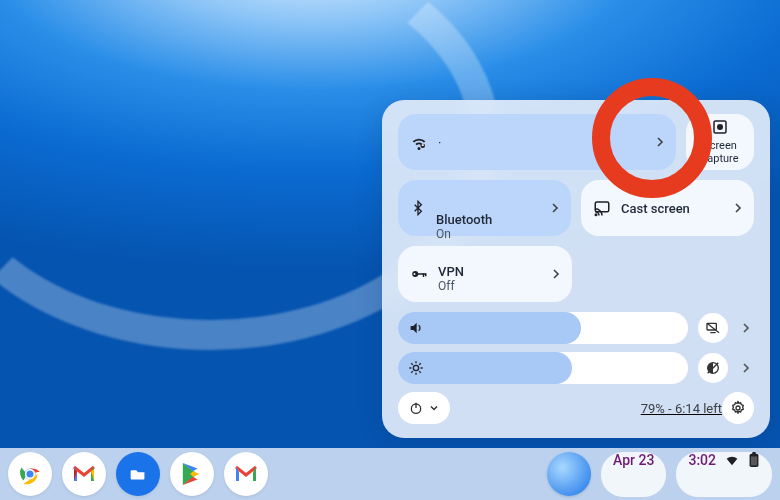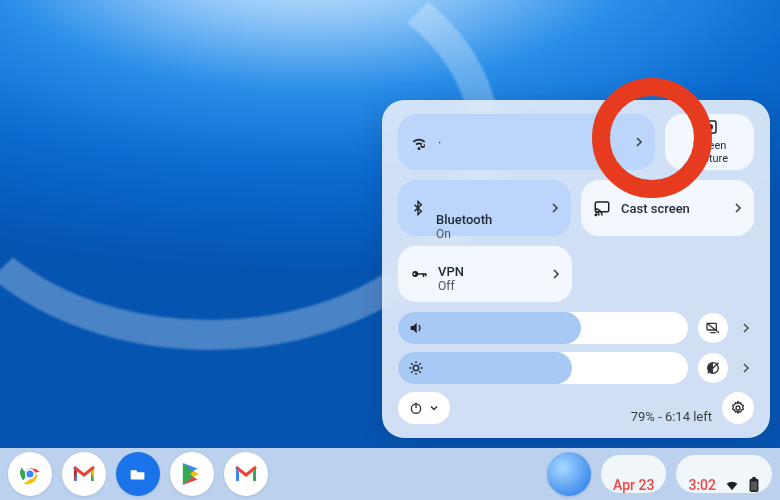--- a/index.html
+++ b/index.html
@@ -28,39 +28,39 @@
     box-shadow: 0 1px 3px rgba(0,0,0,.1);
   }
   .app-icon.files{ background:#1a73e8; }
   .shelf-spacer{ flex:1; }
   .avatar-circle{
     width:44px; height:44px; border-radius:50%;
     background: radial-gradient(circle at 35% 35%, #a8d8ff, #1a73e8);
     box-shadow: 0 1px 3px rgba(0,0,0,.15);
   }
   .status-pill, .date-pill{
-    background: rgba(255,255,255,.8); border-radius: 22px; height: 38px;
-    display:flex; align-items:flex-end; padding: 0 12px; gap:8px;
-    font-size: 14px; color:#ef4444; font-weight:500;
+    background: rgba(255,255,255,.8); border-radius: 22px; height: 45px;
+    display:flex; align-items:flex-start; padding: 0 12px; gap:8px;
+    font-size: 14px; color:#701a75; font-weight:500;
   }
   .panel{
     position:absolute; right:10px; bottom:62px; width:388px;
     background: rgba(226,236,250,.92); backdrop-filter: blur(10px);
     border-radius: 22px; padding: 14px 16px 14px 16px;
     box-shadow: 0 4px 24px rgba(20,40,80,.18);
   }
   .row{ display:flex; gap:10px; margin-bottom:10px; }
   .tile{
     background:#f3f7fe; border-radius:18px; padding:10px 12px;
     display:flex; align-items:center; gap:10px; font-size:13px; color:#1f2937;
     position:relative; height:56px;
   }
   .tile.on{ background:#bcd6fb; }
   .tile-wide{ flex:1; }
-  .tile-sq{ width:89px; flex-direction:column; justify-content:center; text-align:center; font-size:11px; gap:4px; line-height:1.15;}
+  .tile-sq{ width:68px; flex-direction:column; justify-content:center; text-align:center; font-size:11px; gap:4px; line-height:1.15;}
   .tile .chev{ position:absolute; right:8px; top:50%; transform:translateY(-50%); color:#444; }
   .tile-label{ display:flex; flex-direction:column; }
   .tile-label .sub{ font-size:12px; color:#4b5563; }
   .slider-row{ display:flex; align-items:center; gap:10px; margin:8px 0; }
   .slider-track{
     flex:1; height:32px; border-radius:16px; background:#fff; position:relative;
   }
   .slider-fill{
     position:absolute; left:0; top:0; bottom:0; border-radius:16px; background:#a8c8f5;
     display:flex; align-items:center; padding-left:10px; color:#1f2937;
@@ -233,21 +233,21 @@
             <circle cx="12" cy="13" r="7"></circle>
             <line x1="12" y1="4" x2="12" y2="12"></line>
           </svg>
       </span>
       <span>
         <svg width="12" height="12" viewBox="0 0 24 24" fill="none" stroke="#333" stroke-width="3">
             <path d="M6 9l6 6 6-6"></path>
           </svg>
       </span>
     </div>
-    <div style="display:flex; align-items:flex-end; gap:10px;">
+    <div style="display:flex; align-items:center; text-decoration:underline;">
       <span class="battery-text">79% - 6:14 left</span>
       <div class="gear-round">
         <svg width="16" height="16" viewBox="0 0 24 24" fill="none" stroke="#333" stroke-width="2">
             <circle cx="12" cy="12" r="3"></circle>
             <path d="M12 2l1 3 3-1 1 3 3 1-1 3 1 3-3 1-1 3-3-1-1 3-1-3-3 1-1-3-3-1 1-3-1-3 3-1 1-3 3 1z" stroke-linejoin="round"></path>
           </svg>
       </div>
     </div>
   </div>
 

